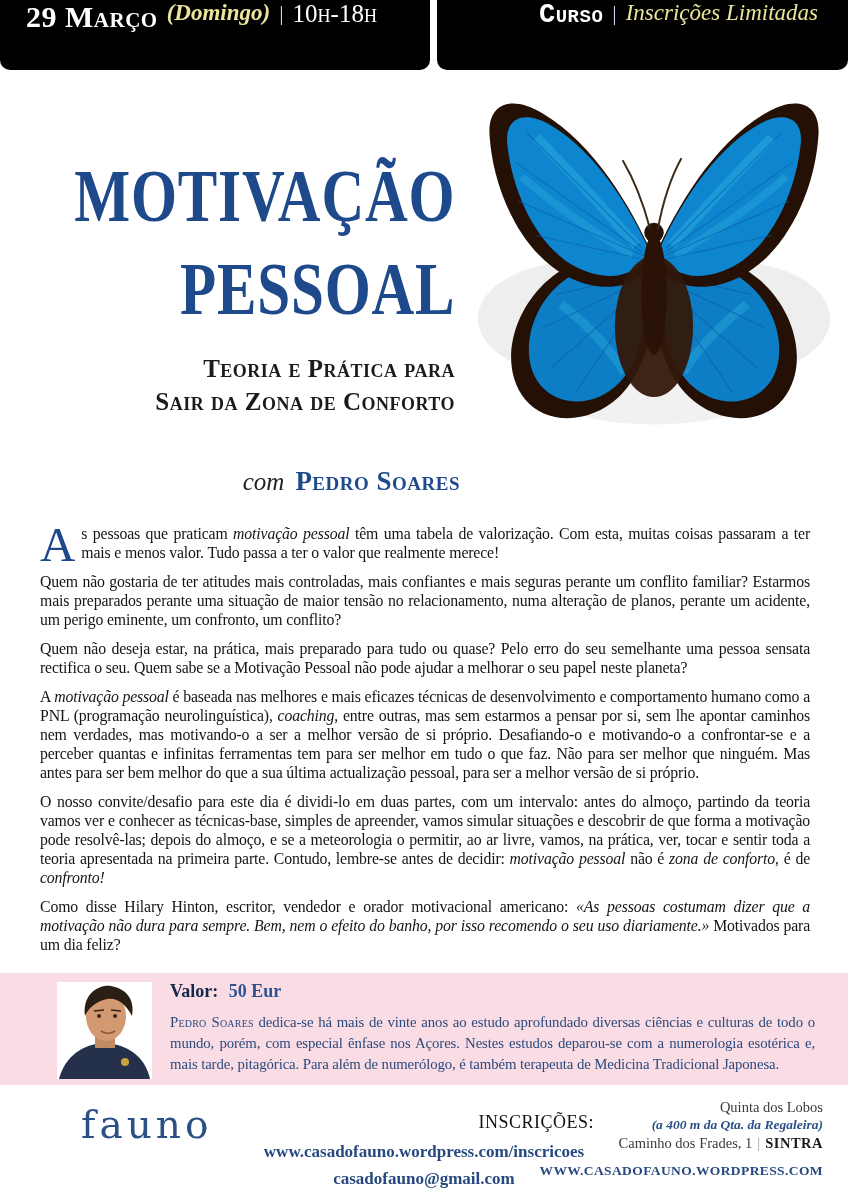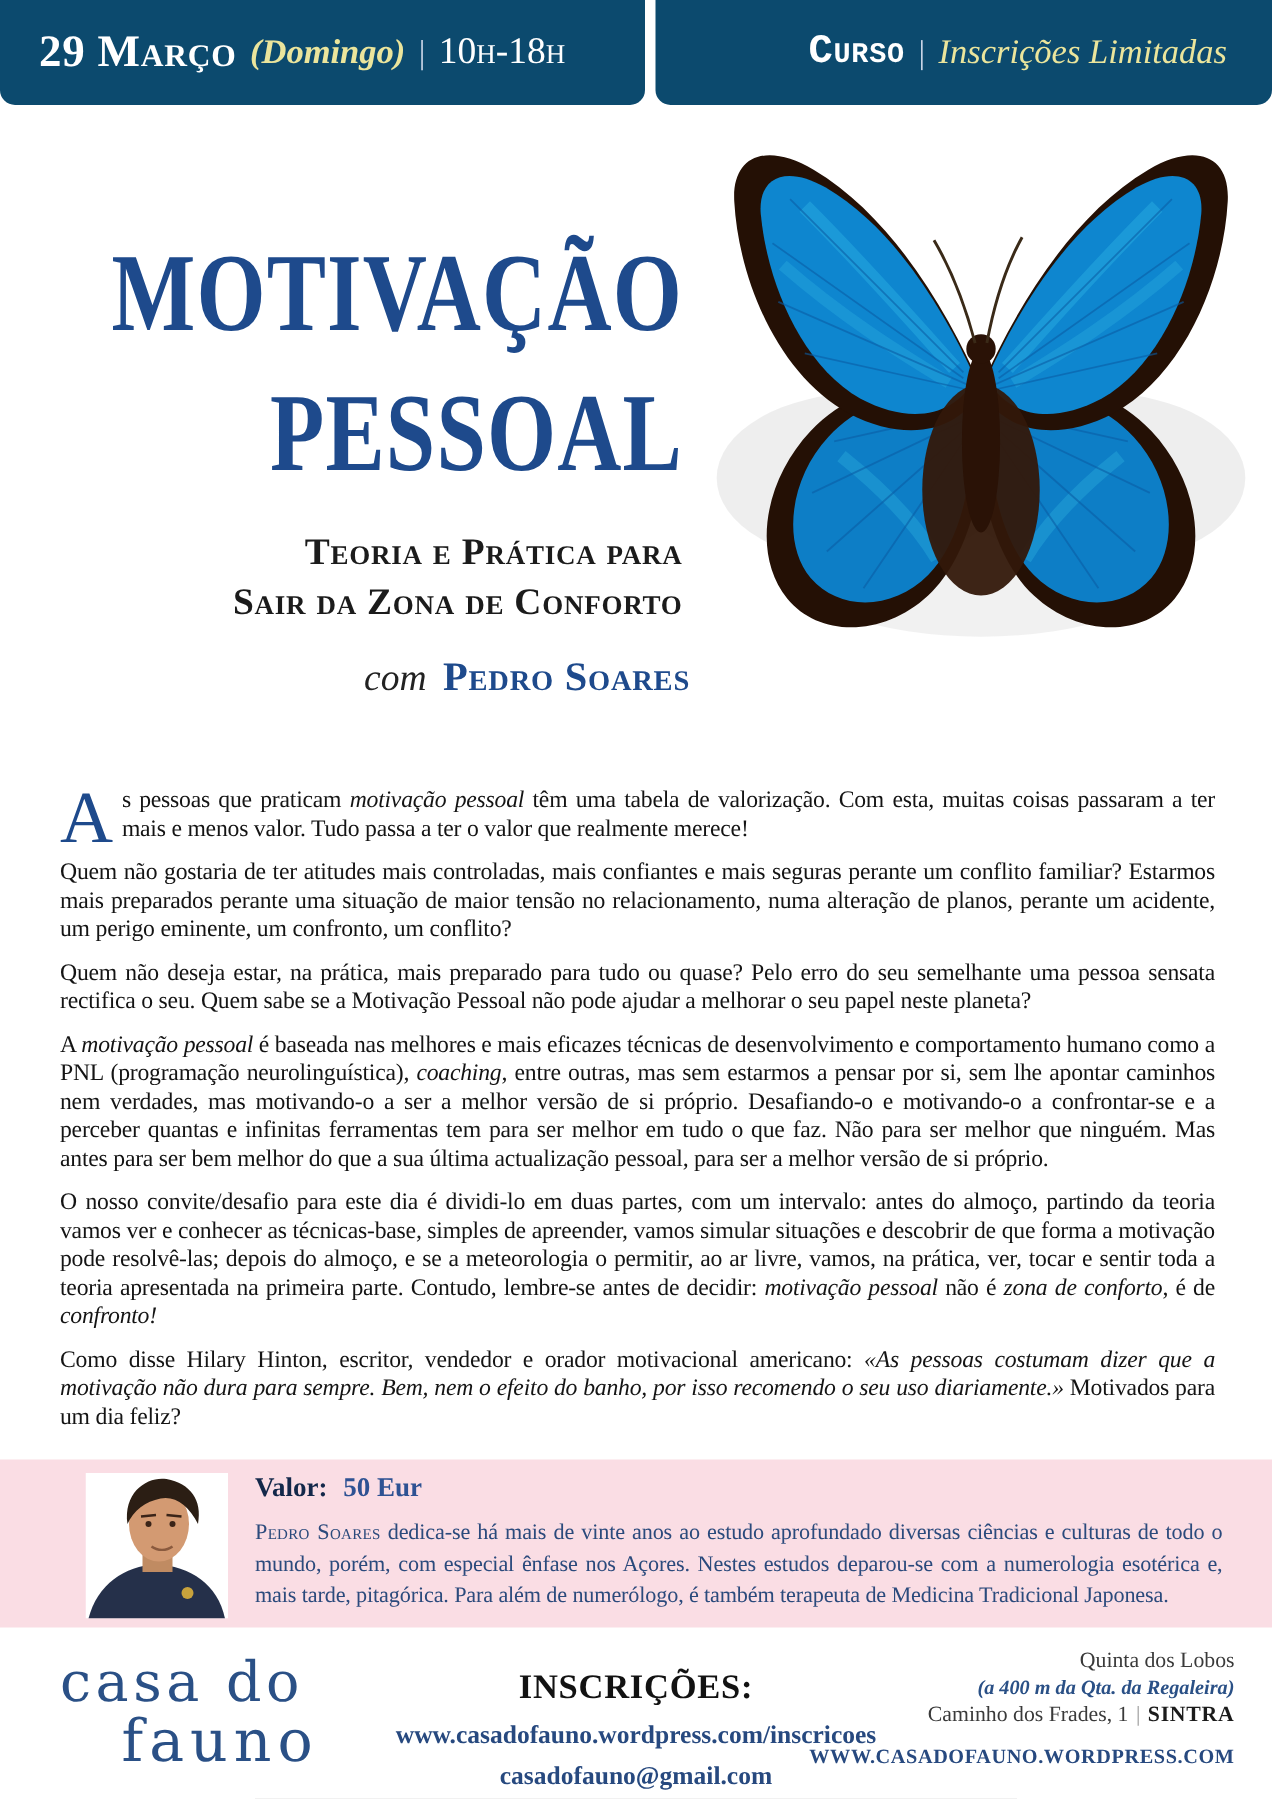--- a/index.html
+++ b/index.html
@@ -4,40 +4,40 @@
 <style>
   html,body { margin:0; padding:0; background:#e8e8e8; }
   .page {
     position:relative; width:848px; height:1199px; margin:0 auto;
     background:#ffffff; overflow:hidden;
     font-family:"Liberation Serif", serif; color:#161616;
   }
   .sc { font-variant:small-caps; }
 
   
-  .bar { position:absolute; top:0; height:70px; background:#0c4a6e;
+  .bar { position:absolute; top:0; height:70px; background:#000000;
          border-radius:0 0 10px 10px; color:#fff;
-         display:flex; align-items:center; box-sizing:border-box; }
+         display:flex; align-items:flex-start; box-sizing:border-box; }
   .bar-left  { left:0; width:430px; padding-left:26px; }
   .bar-right { left:437px; width:411px; justify-content:flex-end; padding-right:30px; }
   .bar .date { font-size:30px; font-weight:bold; font-variant:small-caps; letter-spacing:.5px; }
   .bar .day  { font-size:23px; font-style:italic; color:#ebe59c; margin-left:9px;font-weight:bold; }
   .bar .sep  { font-size:22px; color:#c8d4e6; margin:0 9px; font-weight:normal; }
   .bar .time { font-size:25px; font-weight:normal; font-variant:small-caps; }
   .bar .course { font-size:27px; font-weight:bold; font-variant:small-caps; letter-spacing:.5px;font-family:Liberation Mono, monospace; }
   .bar .note { font-size:23px; font-style:italic; color:#ebe59c; }
 
   
   .title { position:absolute; right:393px; top:150px; text-align:right;
            color:#1e4a8c; font-weight:bold; font-size:74px; line-height:93px;
            letter-spacing:1px; transform:scaleX(.80); transform-origin:100% 0; white-space:nowrap; }
   .subtitle { position:absolute; right:393px; top:352px; text-align:right;
               font-variant:small-caps; font-weight:bold; font-size:25px; line-height:33px;
               color:#1b1b1b; letter-spacing:.5px; white-space:nowrap; }
-  .byline { position:absolute; right:388px; top:436px; white-space:nowrap; }
+  .byline { position:absolute; right:388px; top:466px; white-space:nowrap; }
   .byline .with { font-style:italic; font-size:25px; color:#222; }
   .byline .presenter { font-variant:small-caps; font-weight:bold; font-size:27px;
                        color:#1e4a8c; letter-spacing:.5px; margin-left:7px; }
   .butterfly { position:absolute; left:468px; top:82px; width:372px; height:356px; }
 
   
   .copy { position:absolute; left:40px; top:524px; width:770px;
           font-size:15.8px; line-height:19px; text-align:justify;
           letter-spacing:-0.15px; color:#141414; }
   .copy p { margin:0 0 10px 0; }
@@ -53,21 +53,21 @@
   .bio { position:absolute; left:170px; top:1012px; width:645px;
          font-size:14.8px; line-height:21px; text-align:justify; color:#2b4a7c; letter-spacing:-0.1px; }
   .bio .sc { letter-spacing:.2px; }
 
   
   .logo { position:absolute; left:40px; top:1103px; color:#2a5086;
           font-family:"DejaVu Serif", serif; line-height:1; }
   .logo .l1 { font-size:37px; letter-spacing:3px; }
   .logo .l2 { font-size:39px; letter-spacing:4px; margin-top:2px;margin-left:41px; }
   .inscr { position:absolute; left:254px; top:1112px; width:340px; text-align:center; }
-  .inscr .ilabel { font-size:23px; font-weight:bold; color:#121212; letter-spacing:.5px; margin-bottom:9px; }
+  .inscr .ilabel { font-size:18px; font-weight:normal; color:#121212; letter-spacing:.5px; margin-bottom:9px;text-align:right; }
   .inscr .iurl, .inscr .iemail { font-size:17px; font-weight:bold; color:#27497f; margin-bottom:7px; cursor:pointer; }
   .addr { position:absolute; right:25px; top:1098px; text-align:right; line-height:18px; }
   .addr .a1 { font-size:14.5px; color:#3a3a3a; }
   .addr .a2 { font-size:13.5px; font-weight:bold; font-style:italic; color:#2a5086; }
   .addr .a3 { font-size:14.5px; color:#3a3a3a; }
   .addr .a3 .asep { color:#999; margin:0 5px; }
   .addr .a3 .acity { font-weight:bold; color:#1b1b1b; letter-spacing:.5px; }
   .addr .aweb { font-size:13.5px; font-weight:bold; color:#27497f; letter-spacing:.4px; margin-top:10px; cursor:pointer; }
 </style>
 </head>
@@ -161,21 +161,20 @@
     <path d="M44,49 C48,52 54,52 58,49" stroke="#8a5a3e" stroke-width="1.6" fill="none"></path>
     <circle cx="68" cy="80" r="4" fill="#c8a23c"></circle>
   </svg>
   <div class="price">
     <span class="plabel">Valor:</span>
     <span class="pvalue">50 Eur</span>
   </div>
   <div class="bio"><span class="sc">Pedro Soares</span><span> dedica-se há mais de vinte anos ao estudo aprofundado diversas ciências e culturas de todo o mundo, porém, com especial ênfase nos Açores. Nestes estudos deparou-se com a numerologia esotérica e, mais tarde, pitagórica. Para além de numerólogo, é também terapeuta de Medicina Tradicional Japonesa.</span></div>
 
   <div class="logo">
-    <div class="l1">casa do</div>
     <div class="l2">fauno</div>
   </div>
   <div class="inscr">
     <div class="ilabel">INSCRIÇÕES:</div>
     <div class="iurl">www.casadofauno.wordpress.com/inscricoes</div>
     <div class="iemail">casadofauno@gmail.com</div>
   </div>
   <div class="addr">
     <div class="a1">Quinta dos Lobos</div>
     <div class="a2">(a 400 m da Qta. da Regaleira)</div>

